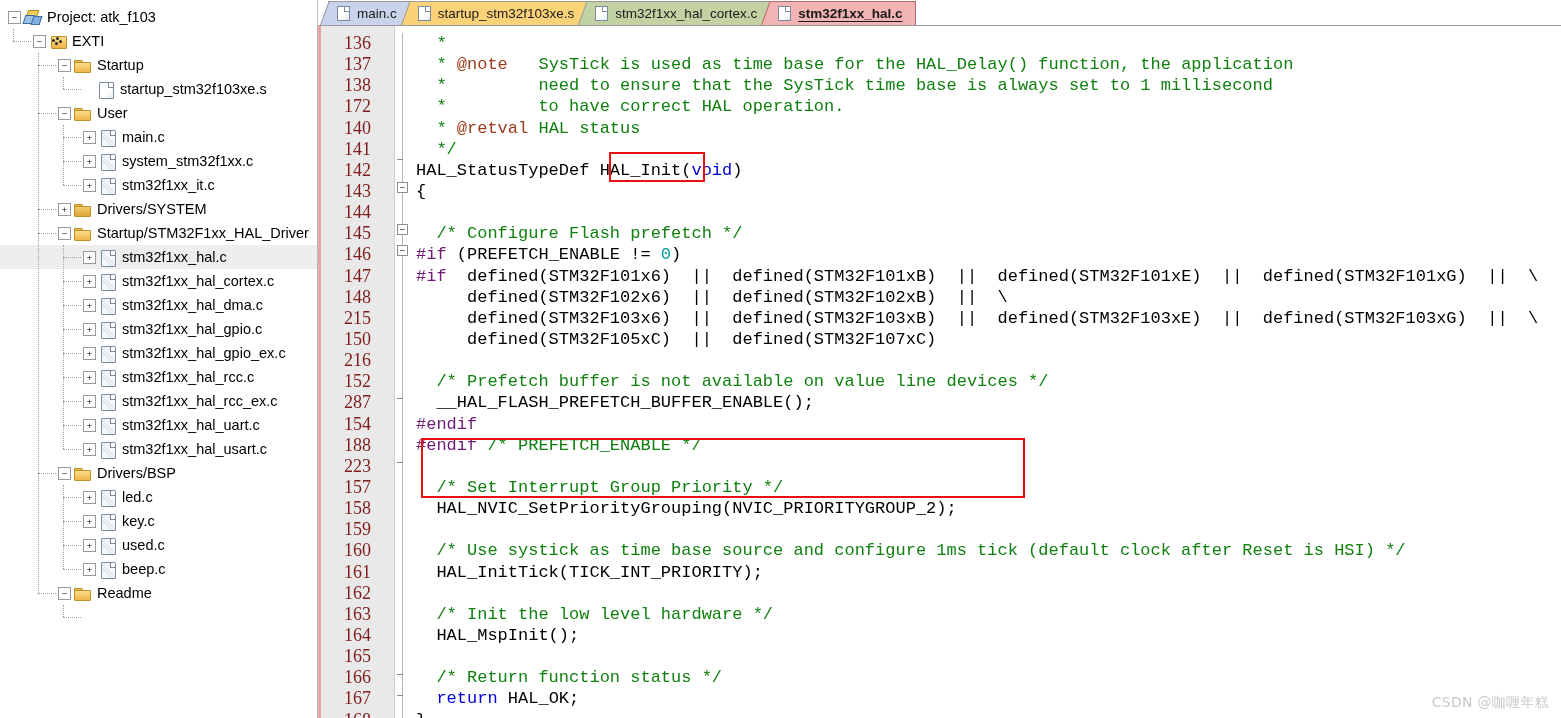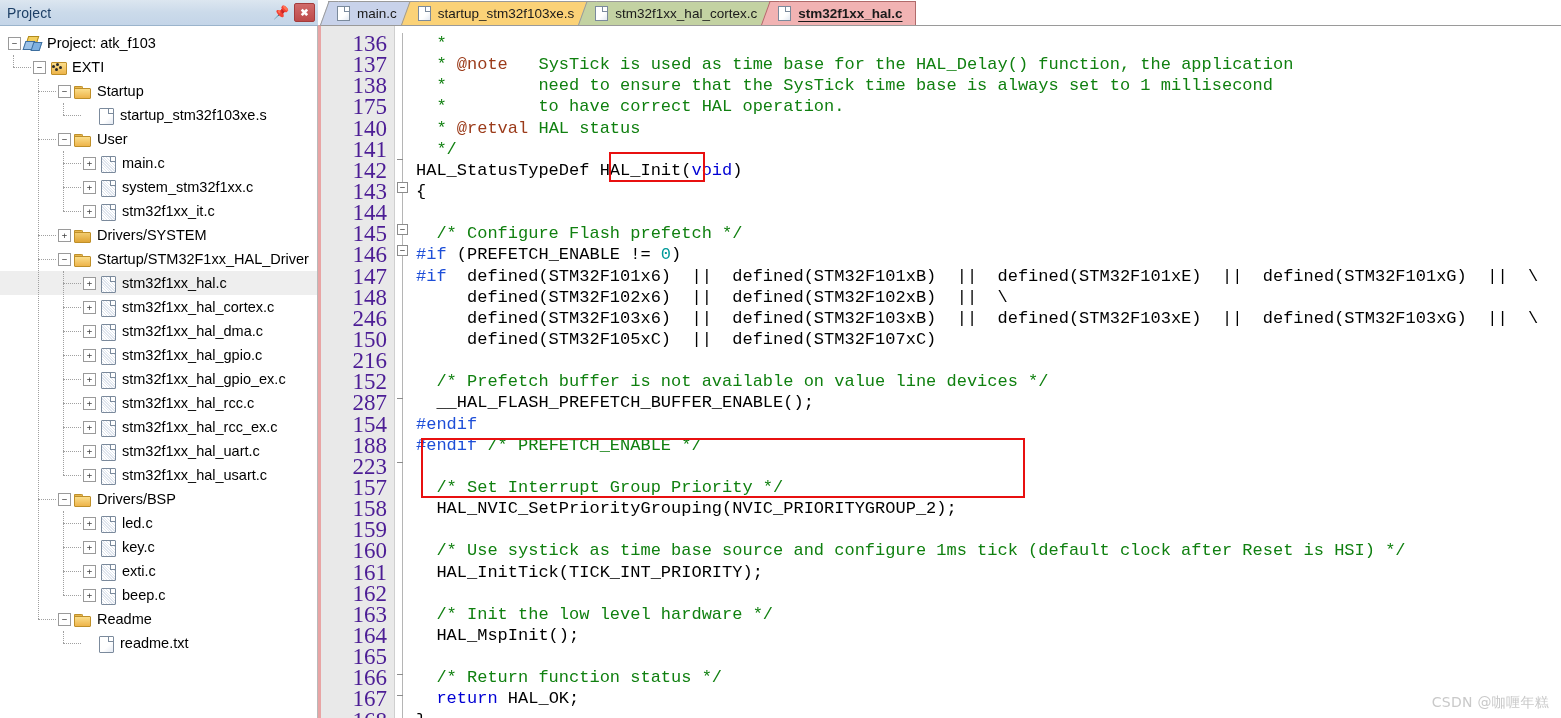--- a/index.html
+++ b/index.html
@@ -144,23 +144,23 @@
   .codearea{
     flex:1;display:flex;position:relative;overflow:hidden;
     border-left:3px solid #e8a5a5;
     border-top:1px solid #9a9a9a;
     background:#fff;
   }
   .gutter{
     width:73px;min-width:73px;box-sizing:border-box;
     background:#e9e9e9;
     text-align:right;
-    padding:7px 7px 0 0;
+    padding:7px 23px 0 0;
     font-family:"Liberation Serif", serif;
-    font-size:23px;color:#4c1d95;
+    font-size:18px;color:#7f1d1d;
     line-height:21.15px;
     user-select:none;
   }
   .foldcol{
     width:16px;min-width:16px;box-sizing:border-box;
     background:#fff;padding-top:7px;position:relative;
     border-left:1px solid #cfcfcf;
   }
   .foldcol .fline{position:absolute;left:7px;top:7px;bottom:0;border-left:1px solid #b5b5b5;}
   .foldmark{
@@ -174,45 +174,38 @@
     flex:1;padding:7px 0 0 6px;overflow:hidden;
     font-family:"Liberation Mono", monospace;
     font-size:17px;line-height:21.15px;
     white-space:pre;color:#000;
     position:relative;
   }
   .ln{height:21.15px;}
   .cm{color:#108010;}       
   .tag{color:#9b3b1a;}      
   .kw{color:#0000d4;}       
-  .pre{color:#1d4ed8;}      
+  .pre{color:#701a75;}      
   .num{color:#009a9a;}
 
   .redbox{position:absolute;border:2px solid #e81010;pointer-events:none;}
 
   .watermark{
     position:absolute;right:12px;bottom:6px;
     color:#c9c9c9;font-size:14px;
     font-family:"DejaVu Sans", sans-serif;
     letter-spacing:.3px;
   }
 </style>
 </head>
 <body>
 
 <div class="app">
 
   <div class="project-panel">
-    <div class="panel-header">
-      <span class="panel-title">Project</span>
-      <span class="hdr-btn">
-        <span class="pin-icon">📌</span>
-      </span>
-      <span class="close-btn">✖</span>
-    </div>
     <div class="tree-wrap">
       <div class="tree" id="tree">
           <div class="node" style="padding-left: 8px;">
             <span class="exp">−</span>
             <span class="ico">
               <span class="proj-ico">
                 <i></i>
                 <i></i>
                 <i></i>
               </span>
@@ -370,42 +363,35 @@
             <span class="ico">
               <span class="fi hatch"></span>
             </span>
             <span class="lbl">key.c</span>
           </div>
           <div class="node" style="padding-left: 83px;">
             <span class="exp">+</span>
             <span class="ico">
               <span class="fi hatch"></span>
             </span>
-            <span class="lbl">exti.c</span>
+            <span class="lbl">used.c</span>
           </div>
           <div class="node" style="padding-left: 83px;">
             <span class="exp">+</span>
             <span class="ico">
               <span class="fi hatch"></span>
             </span>
             <span class="lbl">beep.c</span>
           </div>
           <div class="node" style="padding-left: 58px;">
             <span class="exp">−</span>
             <span class="ico">
               <span class="fo"></span>
             </span>
             <span class="lbl">Readme</span>
-          </div>
-          <div class="node" style="padding-left: 83px;">
-            <span class="exp none"></span>
-            <span class="ico">
-              <span class="fi"></span>
-            </span>
-            <span class="lbl">readme.txt</span>
           </div>
           <div class="guide" style="left: 13px; top: 29px; height: 12px;"></div>
           <div class="guide" style="left: 38px; top: 53px; height: 540px;"></div>
           <div class="guide" style="left: 63px; top: 77px; height: 12px;"></div>
           <div class="guide" style="left: 63px; top: 125px; height: 60px;"></div>
           <div class="guide" style="left: 63px; top: 245px; height: 204px;"></div>
           <div class="guide" style="left: 63px; top: 485px; height: 84px;"></div>
           <div class="guide" style="left: 63px; top: 605px; height: 12px;"></div>
           <div class="guide-h" style="left: 13px; top: 41px; width: 18px;"></div>
           <div class="guide-h" style="left: 38px; top: 65px; width: 18px;"></div>
@@ -459,31 +445,31 @@
           <span class="tfi"></span>
           <span class="tlabel">stm32f1xx_hal.c</span>
         </div>
       </div>
 
     <div class="codearea">
       <div class="gutter" id="gutter">
           <div class="ln">136</div>
           <div class="ln">137</div>
           <div class="ln">138</div>
-          <div class="ln">175</div>
+          <div class="ln">172</div>
           <div class="ln">140</div>
           <div class="ln">141</div>
           <div class="ln">142</div>
           <div class="ln">143</div>
           <div class="ln">144</div>
           <div class="ln">145</div>
           <div class="ln">146</div>
           <div class="ln">147</div>
           <div class="ln">148</div>
-          <div class="ln">246</div>
+          <div class="ln">215</div>
           <div class="ln">150</div>
           <div class="ln">216</div>
           <div class="ln">152</div>
           <div class="ln">287</div>
           <div class="ln">154</div>
           <div class="ln">188</div>
           <div class="ln">223</div>
           <div class="ln">157</div>
           <div class="ln">158</div>
           <div class="ln">159</div>

